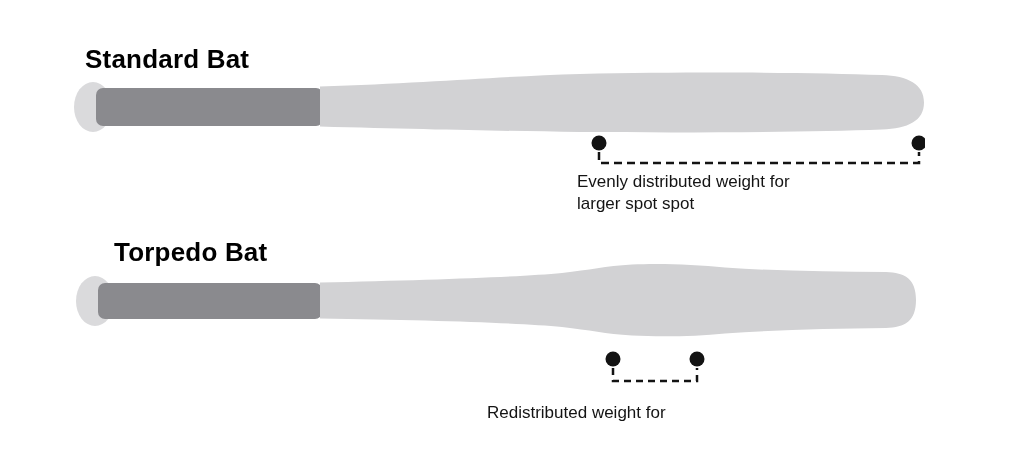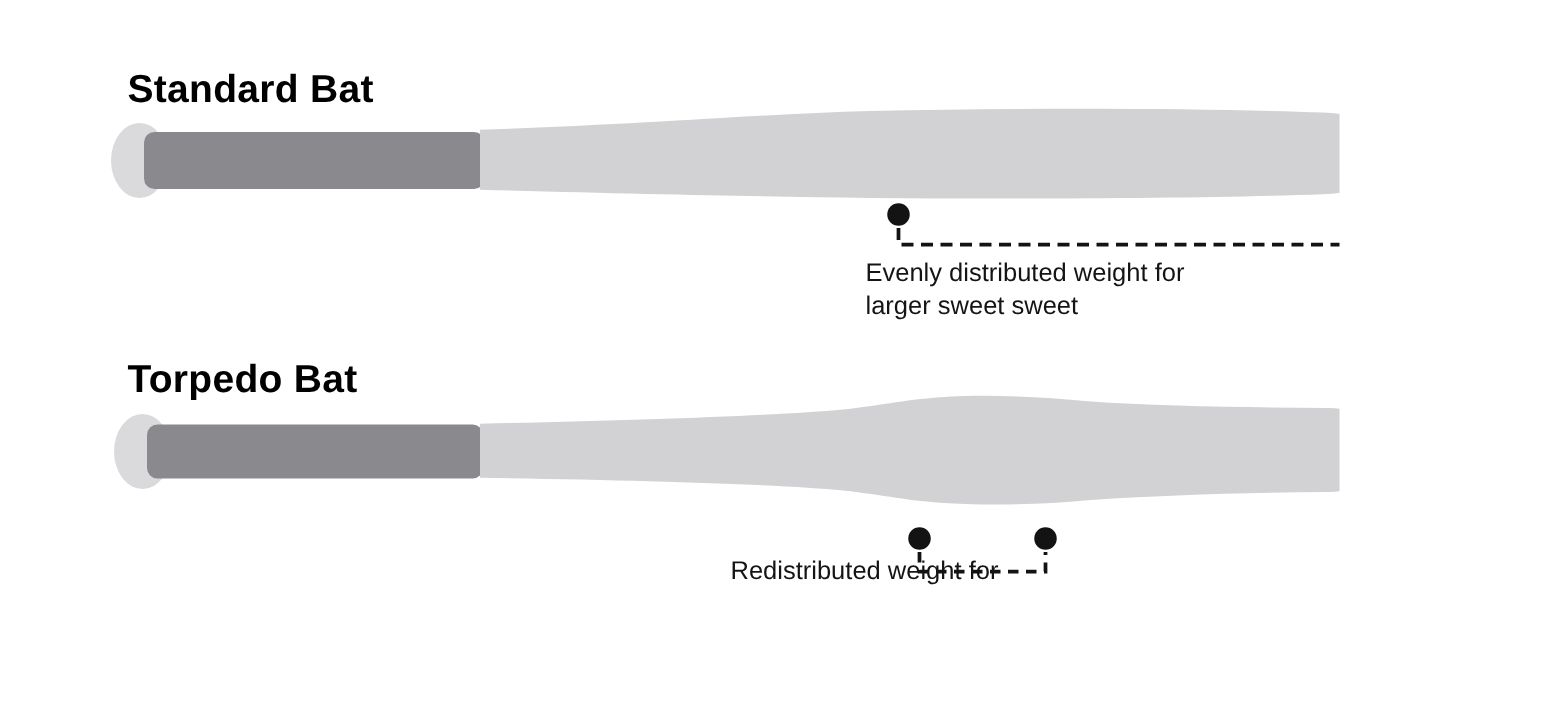--- a/index.html
+++ b/index.html
@@ -7,47 +7,48 @@
     padding: 0;
     background: #ffffff;
     font-family: "Liberation Sans", sans-serif;
   }
   #stage {
     position: relative;
     width: 893px;
     height: 476px;
     background: #ffffff;
     overflow: hidden;
+    padding-left: 32px;
   }
   #diagram-svg {
     position: absolute;
     left: 0;
     top: 0;
   }
   .bat-title {
     position: absolute;
     left: 85px;
     font-size: 26px;
     font-weight: 700;
     color: #000000;
     letter-spacing: 0.2px;
     white-space: nowrap;
   }
   #title-standard { top: 44px; }
-  #title-torpedo  { top: 237px; }
+  #title-torpedo  { top: 237px; margin-left: 29px; }
   .caption {
     position: absolute;
     width: 340px;
     text-align: left;
     font-size: 17px;
     line-height: 22px;
     color: #141414;
   }
   #caption-standard { left: 577px; top: 171px; }
-  #caption-torpedo  { left: 487px; top: 370px; }
+  #caption-torpedo  { left: 487px; top: 402px; }
 </style>
 </head>
 <body>
 
 <div id="stage">
 
   <svg id="diagram-svg" width="1027" height="476" viewBox="0 0 1027 476">
 
     <g>
       <ellipse cx="93" cy="107" rx="19" ry="25" fill="#dadadc"></ellipse>
@@ -85,20 +86,20 @@
       <path d="M 613,368 L 613,381 L 697,381 L 697,368" fill="none" stroke-width="2.5" stroke-dasharray="7 5" stroke="#131313"></path>
     </g>
   </svg>
 
   <div id="title-standard" class="bat-title">Standard Bat</div>
 
   <div id="title-torpedo" class="bat-title">Torpedo Bat</div>
 
   <div id="caption-standard" class="caption">
     <div>Evenly distributed weight for</div>
-    <div>larger sweet sweet</div>
+    <div>larger spot spot</div>
   </div>
 
   <div id="caption-torpedo" class="caption">
     <div>Redistributed weight for</div>
   </div>
 
 </div>
 
 </body></html>

